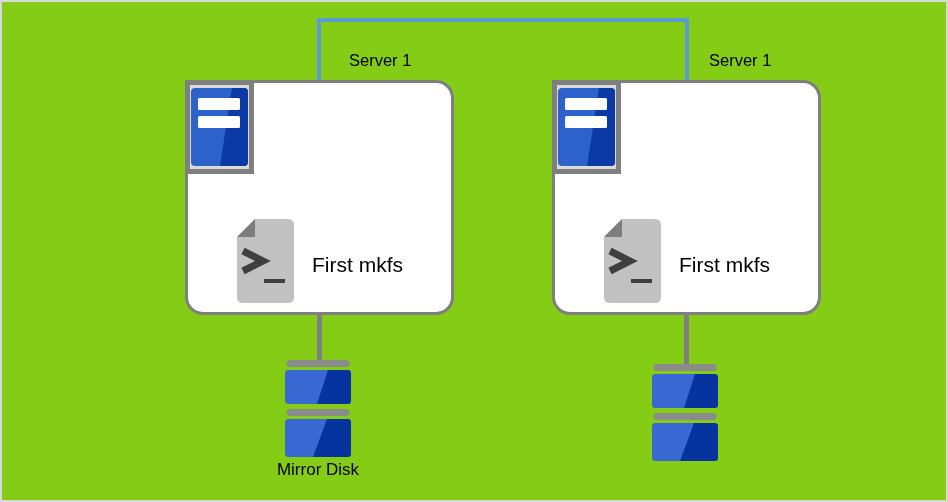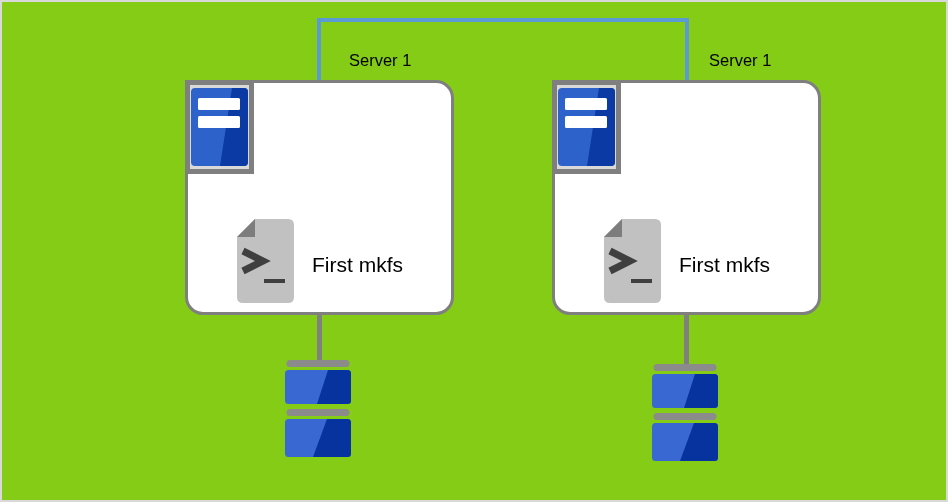--- a/index.html
+++ b/index.html
@@ -193,14 +193,15 @@
       <rect x="0" y="10" width="66" height="34" fill="#3a68d2"></rect>
       <polygon points="43,10 66,10 66,44 32,44" fill="#07339e"></polygon>
     </g>
     <rect x="1.5" y="49" width="63" height="7" rx="3.5" fill="#8b8b8b"></rect>
     <g clip-path="url(#dkB2)">
       <rect x="0" y="59" width="66" height="38" fill="#3a68d2"></rect>
       <polygon points="42,59 66,59 66,97 28,97" fill="#07339e"></polygon>
     </g>
   </svg>
 
+  <div class="disk-label">Mirror Disk</div>
 
 </div>
 
 </body></html>

